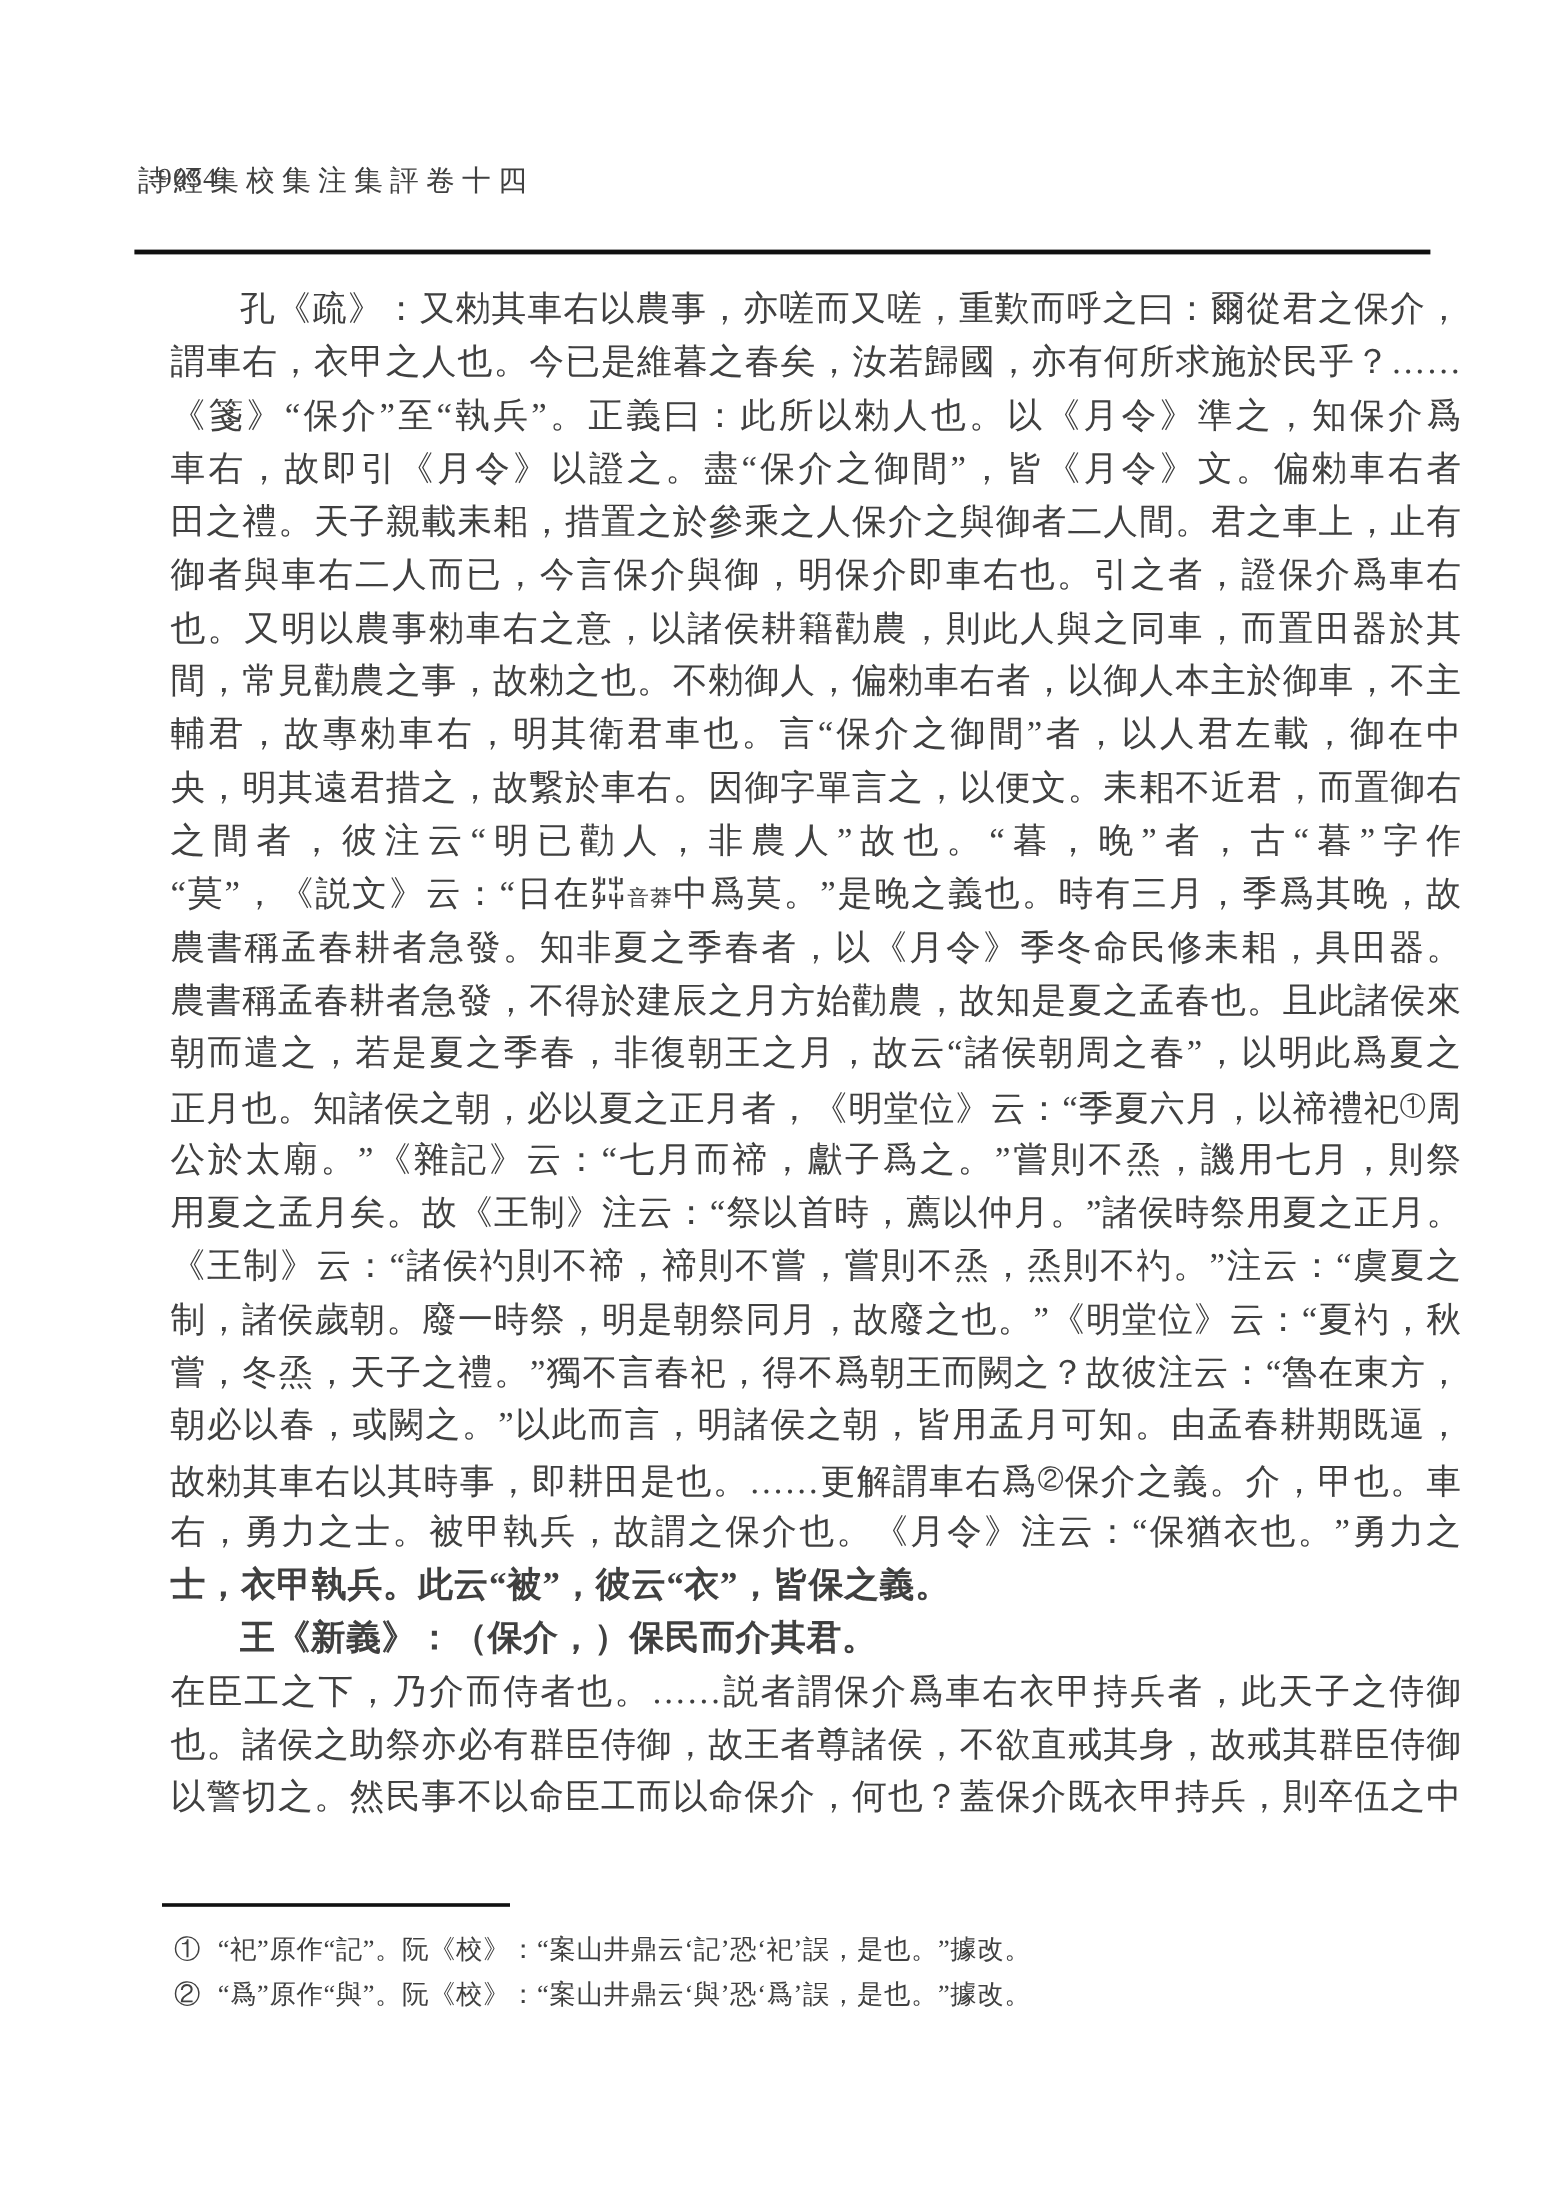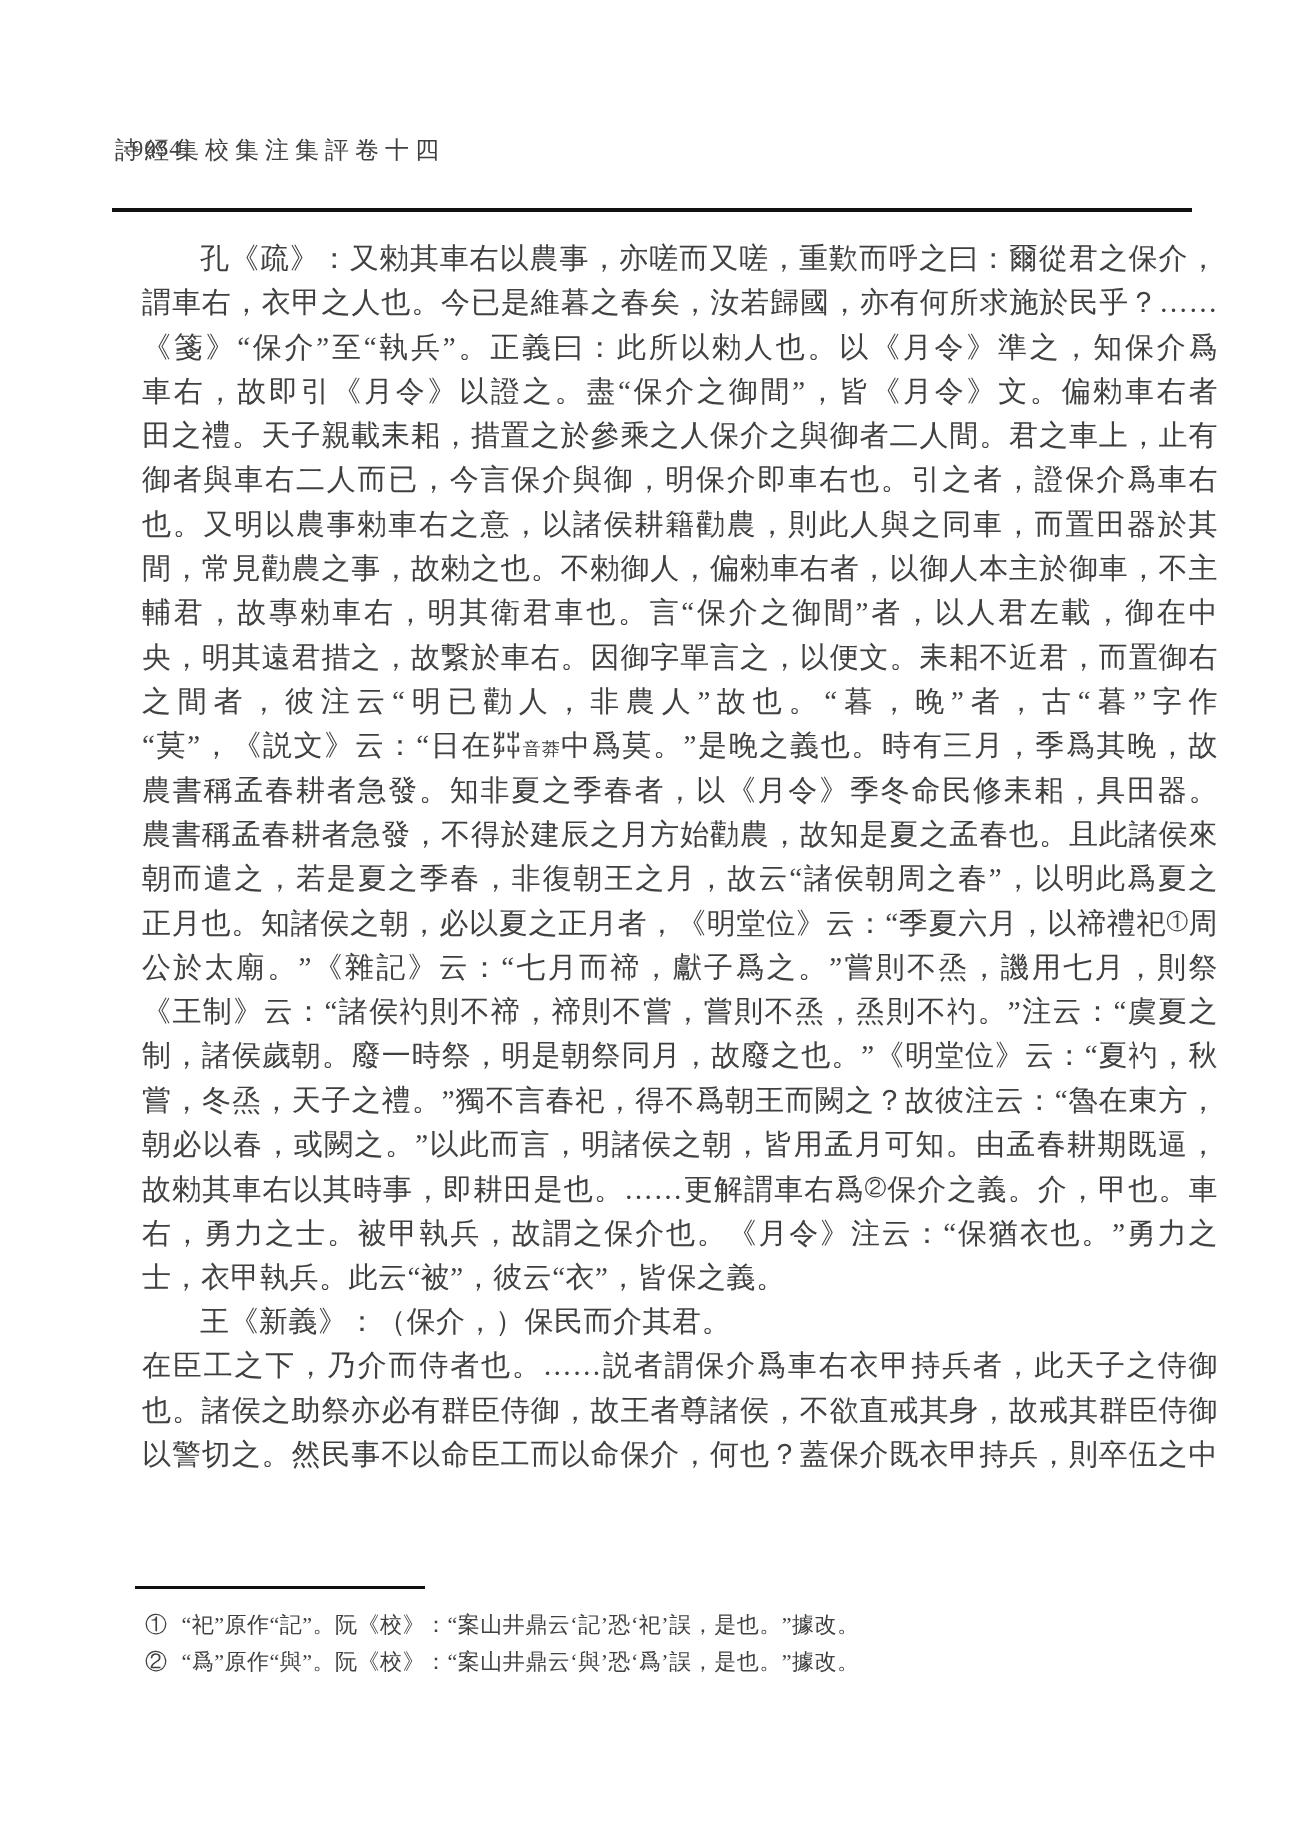--- a/index.html
+++ b/index.html
@@ -61,21 +61,21 @@
   .line {
     line-height: 44.3px;
     height: 44.3px;
     white-space: nowrap;
     text-align: justify;
     text-align-last: justify;
     text-justify: inter-character;
     letter-spacing: 0.5px;
   }
   .line.indent { text-indent: 2em; }
-  .line.short { text-align-last: left; }
+  .line.short { text-align-last: left; font-weight: bold; }
   .small {
     font-size: 18px;
     letter-spacing: 0;
   }
   .fnref {
     font-size: 22px;
     vertical-align: 4px;
     letter-spacing: 0;
   }
   .footnote-rule {
@@ -128,20 +128,21 @@
       <div class="line">間，常見勸農之事，故勑之也。不勑御人，偏勑車右者，以御人本主於御車，不主</div>
       <div class="line">輔君，故專勑車右，明其衛君車也。言“保介之御間”者，以人君左載，御在中</div>
       <div class="line">央，明其遠君措之，故繋於車右。因御字單言之，以便文。耒耜不近君，而置御右</div>
       <div class="line">之間者，彼注云“明已勸人，非農人”故也。“暮，晚”者，古“暮”字作</div>
       <div class="line">“莫”，《説文》云：“日在茻<span class="small">音莽</span>中爲莫。”是晚之義也。時有三月，季爲其晚，故</div>
       <div class="line">農書稱孟春耕者急發。知非夏之季春者，以《月令》季冬命民修耒耜，具田器。</div>
       <div class="line">農書稱孟春耕者急發，不得於建辰之月方始勸農，故知是夏之孟春也。且此諸侯來</div>
       <div class="line">朝而遣之，若是夏之季春，非復朝王之月，故云“諸侯朝周之春”，以明此爲夏之</div>
       <div class="line">正月也。知諸侯之朝，必以夏之正月者，《明堂位》云：“季夏六月，以禘禮祀<span class="fnref">①</span>周</div>
       <div class="line">公於太廟。”《雜記》云：“七月而禘，獻子爲之。”嘗則不烝，譏用七月，則祭</div>
+      <div class="line">用夏之孟月矣。故《王制》注云：“祭以首時，薦以仲月。”諸侯時祭用夏之正月。</div>
       <div class="line">《王制》云：“諸侯礿則不禘，禘則不嘗，嘗則不烝，烝則不礿。”注云：“虞夏之</div>
       <div class="line">制，諸侯歲朝。廢一時祭，明是朝祭同月，故廢之也。”《明堂位》云：“夏礿，秋</div>
       <div class="line">嘗，冬烝，天子之禮。”獨不言春祀，得不爲朝王而闕之？故彼注云：“魯在東方，</div>
       <div class="line">朝必以春，或闕之。”以此而言，明諸侯之朝，皆用孟月可知。由孟春耕期既逼，</div>
       <div class="line">故勑其車右以其時事，即耕田是也。……更解謂車右爲<span class="fnref">②</span>保介之義。介，甲也。車</div>
       <div class="line">右，勇力之士。被甲執兵，故謂之保介也。《月令》注云：“保猶衣也。”勇力之</div>
       <div class="line short">士，衣甲執兵。此云“被”，彼云“衣”，皆保之義。</div>
       <div class="line indent short">王《新義》：（保介，）保民而介其君。</div>
       <div class="line">在臣工之下，乃介而侍者也。……説者謂保介爲車右衣甲持兵者，此天子之侍御</div>
       <div class="line">也。諸侯之助祭亦必有群臣侍御，故王者尊諸侯，不欲直戒其身，故戒其群臣侍御</div>

